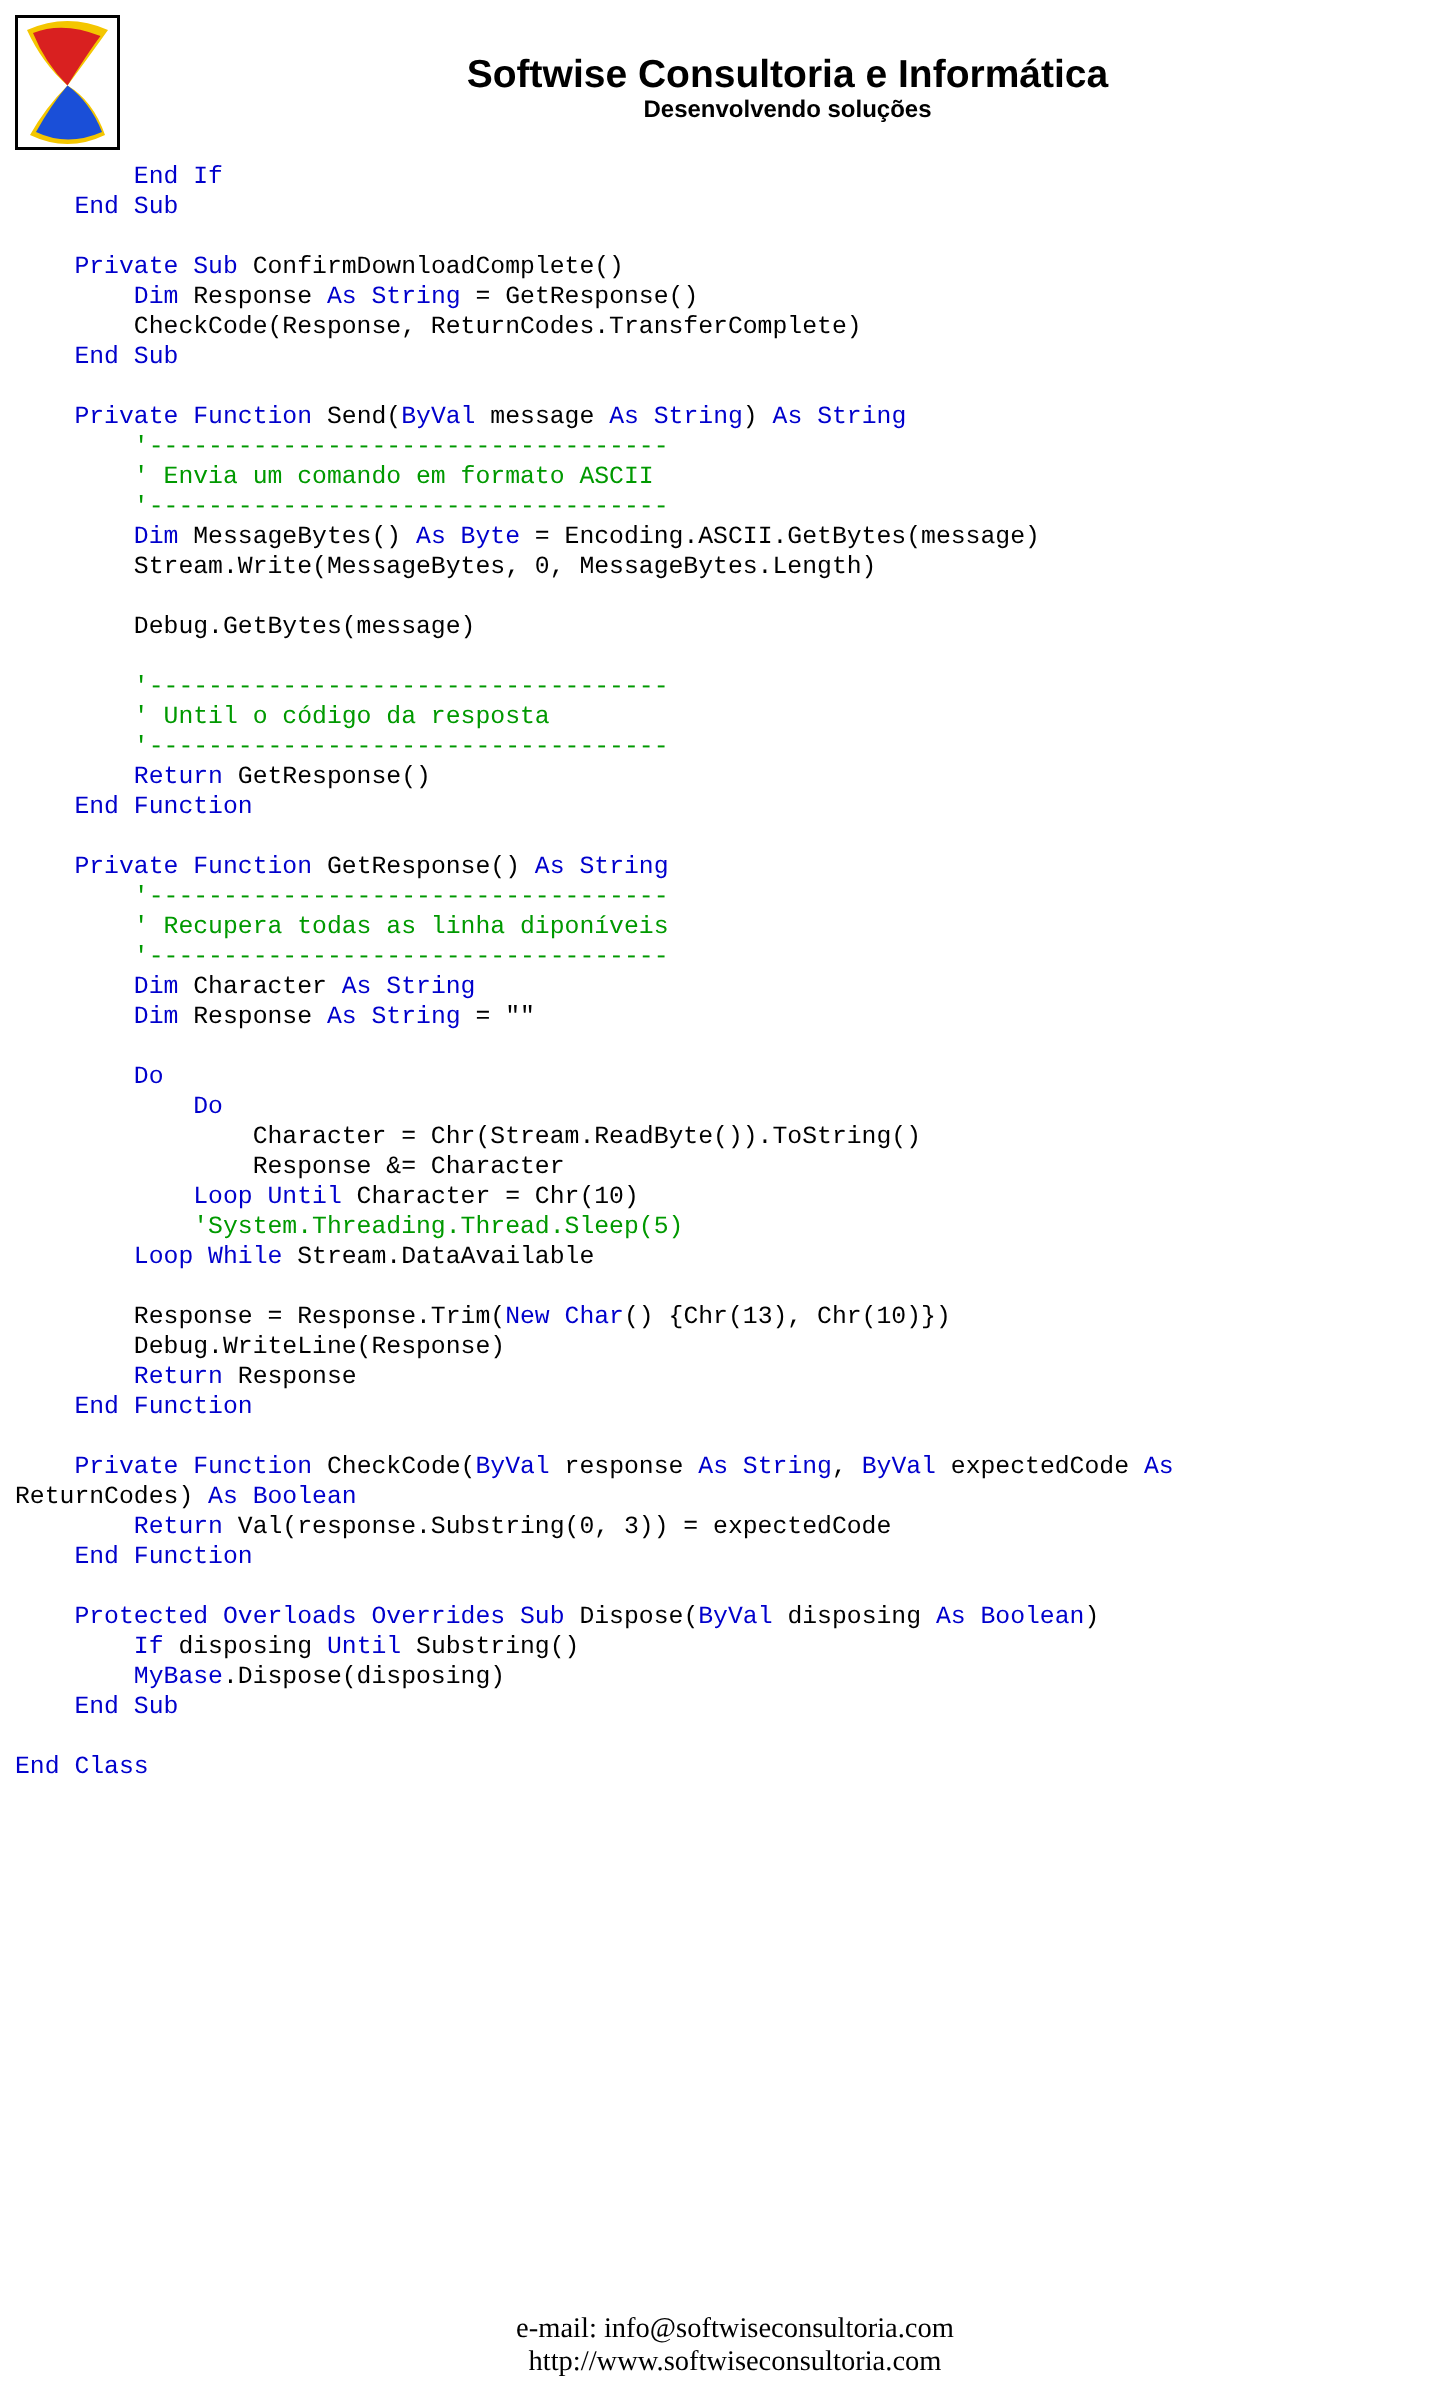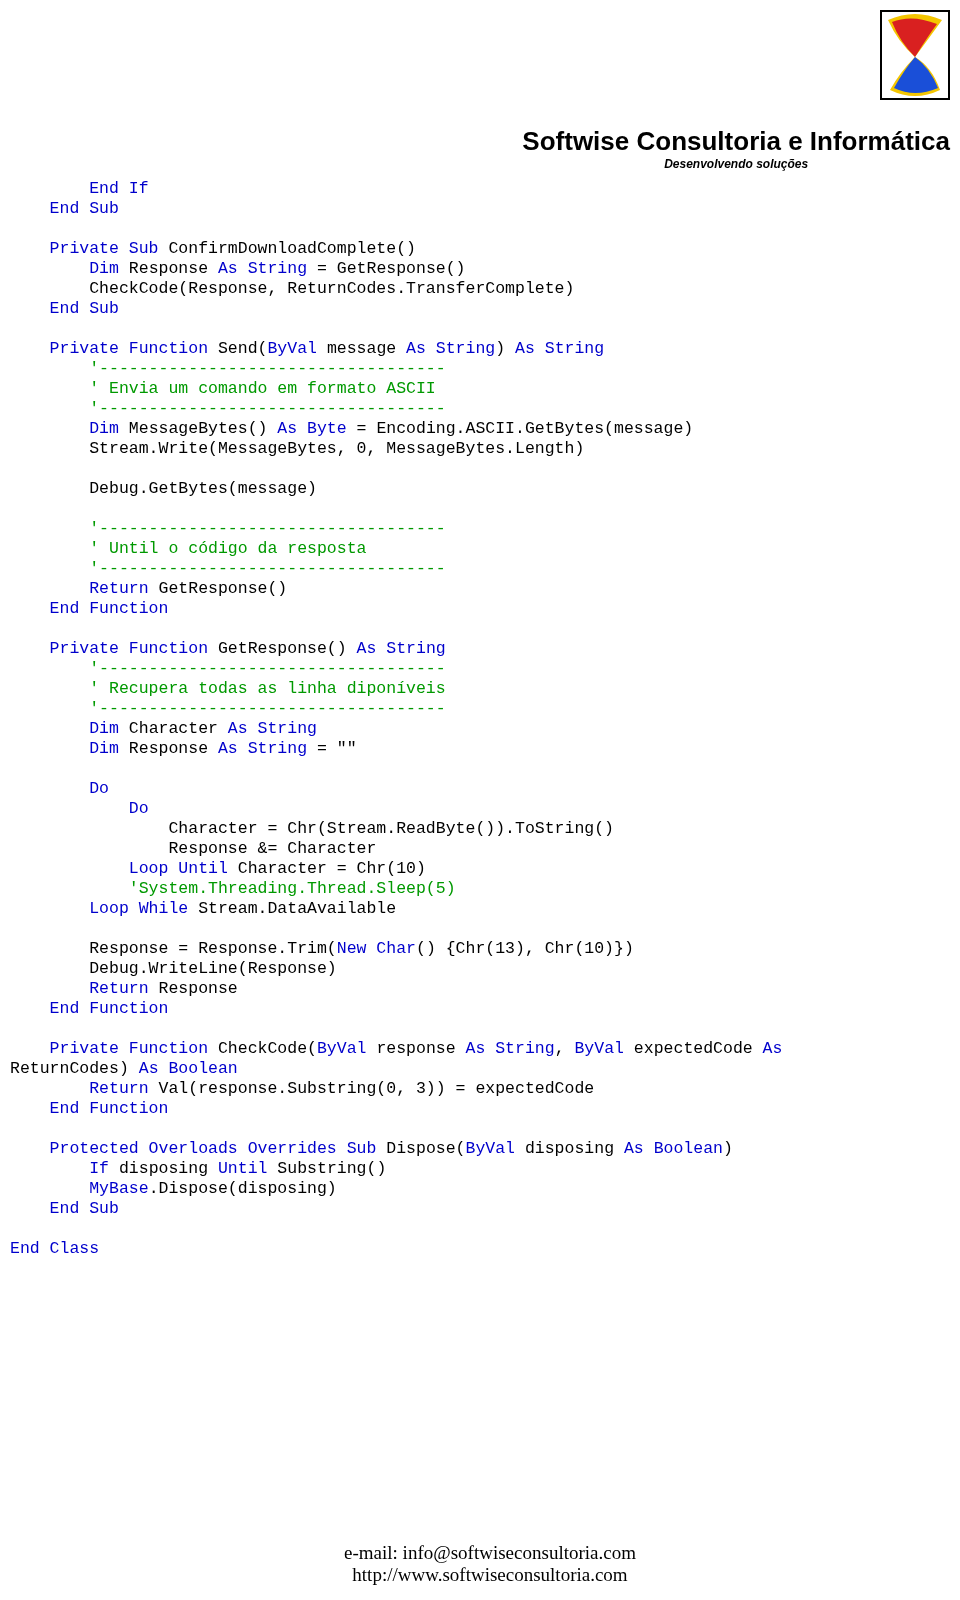--- a/index.html
+++ b/index.html
@@ -11,24 +11,23 @@
   }
   .page {
     padding: 10px 10px 10px 10px;
     box-sizing: border-box;
     width: 960px;
     min-height: 1600px;
     position: relative;
   }
   .header {
     display: flex;
-    align-items: flex-end;
+    align-items: center;
     gap: 20px;
     margin-bottom: 8px;
-    flex-direction: column;
   }
   .logo {
     width: 66px;
     height: 86px;
     border: 2px solid #000;
     background: #fff;
     position: relative;
     overflow: hidden;
   }
   .logo svg { width:100%; height:100%; }
@@ -37,22 +36,21 @@
     text-align: center;
     font-family: Arial, sans-serif;
     padding-top:6px;
   }
   .company {
     font-weight: bold;
     font-size: 26px;
   }
   .tagline {
     font-weight: bold;
-    font-size: 12px;
-    font-style: italic;
+    font-size: 16px;
   }
   pre.code {
     margin: 0;
     font-family: "Courier New", monospace;
     font-size: 16.5px;
     line-height: 20px;
     white-space: pre;
     color: #000;
   }
   .kw { color: #0000cc; }

